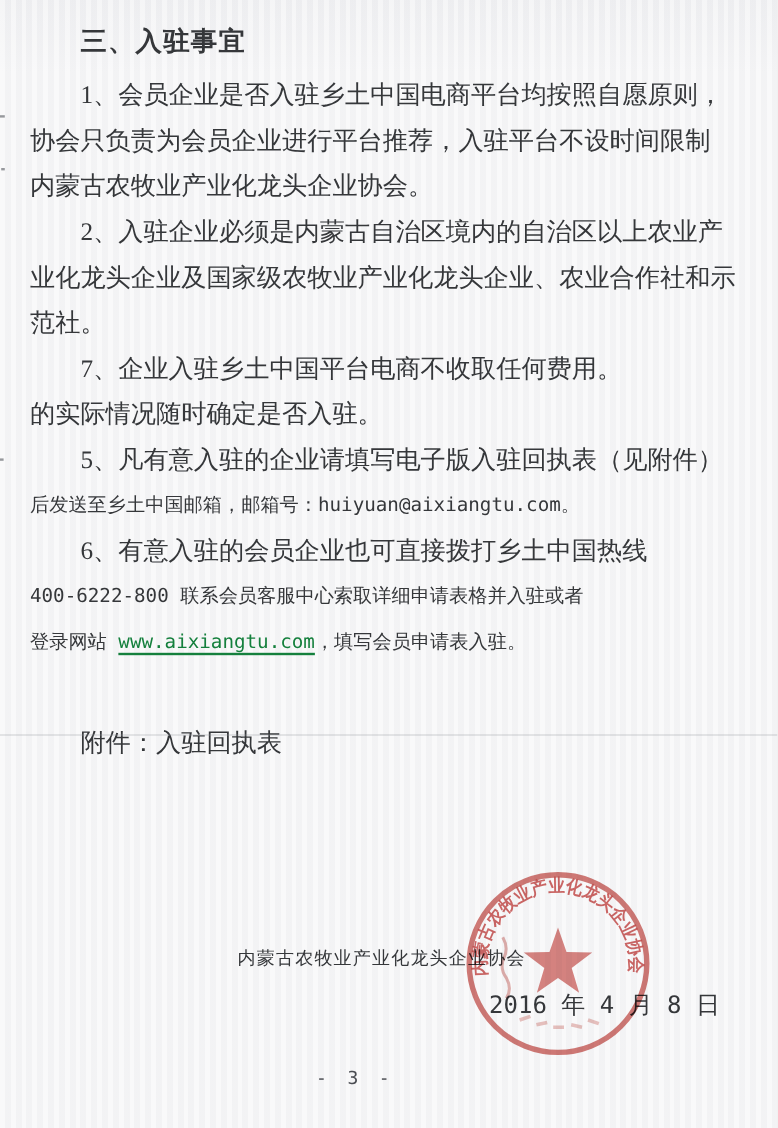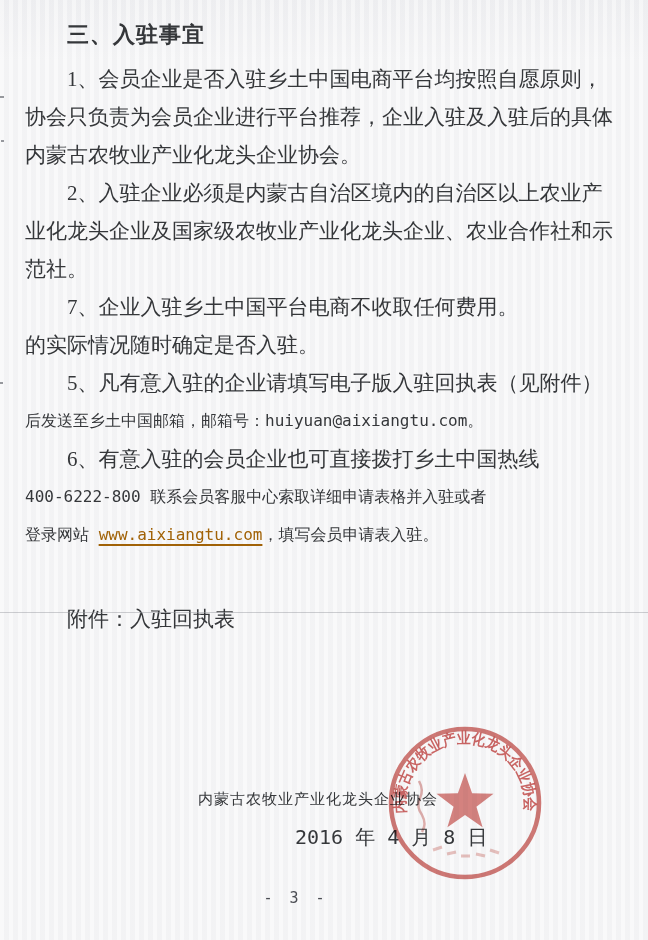--- a/index.html
+++ b/index.html
@@ -14,24 +14,24 @@
     background:
       repeating-linear-gradient(90deg, rgba(255,255,255,.35) 0 4px, rgba(205,207,214,.08) 4px 9px),
       linear-gradient(180deg, rgba(228,229,233,.35), rgba(255,255,255,0) 60px);
   }
   .body-block { position:absolute; left:25px; top:20px; width:590px; }
   .doc-title { margin:0; padding-left:42px; font-size:22px; line-height:30px; font-weight:bold; letter-spacing:1px; }
   .content { margin-top:10px; }
   .line { font-size:21px; line-height:38px; white-space:nowrap; text-align:left; }
   .ind { text-indent:42px; }
   .latin { font-family:"DejaVu Sans Mono","DejaVu Serif",serif; font-size:16px; }
-  .link { color:#a16207; text-decoration:underline; text-decoration-thickness:2px; text-underline-offset:4px; cursor:pointer; }
+  .link { color:#15803d; text-decoration:underline; text-decoration-thickness:2px; text-underline-offset:4px; cursor:pointer; }
   .attachment { margin-top:46px; font-size:21px; line-height:38px; text-indent:42px; }
   .signature { position:absolute; left:25px; top:784px; width:586px; text-align:center; font-size:15px; line-height:30px; letter-spacing:1px; }
-  .date-line { position:absolute; left:295px; top:822px; width:316px; text-align:left; font-size:20px; line-height:30px;
+  .date-line { position:absolute; left:284px; top:822px; width:316px; text-align:right; font-size:20px; line-height:30px;
                font-family:"DejaVu Sans Mono","DejaVu Serif",serif; }
   .footer { position:absolute; left:0; top:889px; width:592px; text-align:center; font-size:15px; color:#4a4c52; letter-spacing:4px;
             font-family:"DejaVu Sans Mono","DejaVu Serif",serif; }
   .seal { position:absolute; left:385px; top:723px; width:160px; height:160px; mix-blend-mode:multiply; opacity:.93; }
   .artifact-line { position:absolute; left:0; top:612px; width:648px; height:0; border-top:1px solid rgba(148,150,158,.45); }
   .speck { position:absolute; background:rgba(70,72,80,.55); }
   .speck.s1 { left:0; top:96px; width:4px; height:2px; }
   .speck.s2 { left:1px; top:140px; width:3px; height:2px; }
   .speck.s3 { left:0; top:382px; width:3px; height:2px; }
 </style>
@@ -43,21 +43,21 @@
   <div class="speck s1"></div>
   <div class="speck s2"></div>
   <div class="speck s3"></div>
 
   <div class="body-block">
     <h2 class="doc-title">三、入驻事宜</h2>
 
     <div class="content">
 
       <div class="line ind">1、会员企业是否入驻乡土中国电商平台均按照自愿原则，</div>
-      <div class="line">协会只负责为会员企业进行平台推荐，企业入驻及入驻后的具体</div>
+      <div class="line">协会只负责为会员企业进行平台推荐，入驻平台不设时间限制</div>
       <div class="line">内蒙古农牧业产业化龙头企业协会。</div>
 
       <div class="line ind">2、入驻企业必须是内蒙古自治区境内的自治区以上农业产</div>
       <div class="line">业化龙头企业及国家级农牧业产业化龙头企业、农业合作社和示</div>
       <div class="line">范社。</div>
 
       <div class="line ind">7、企业入驻乡土中国平台电商不收取任何费用。</div>
 
       <div class="line">的实际情况随时确定是否入驻。</div>
 

